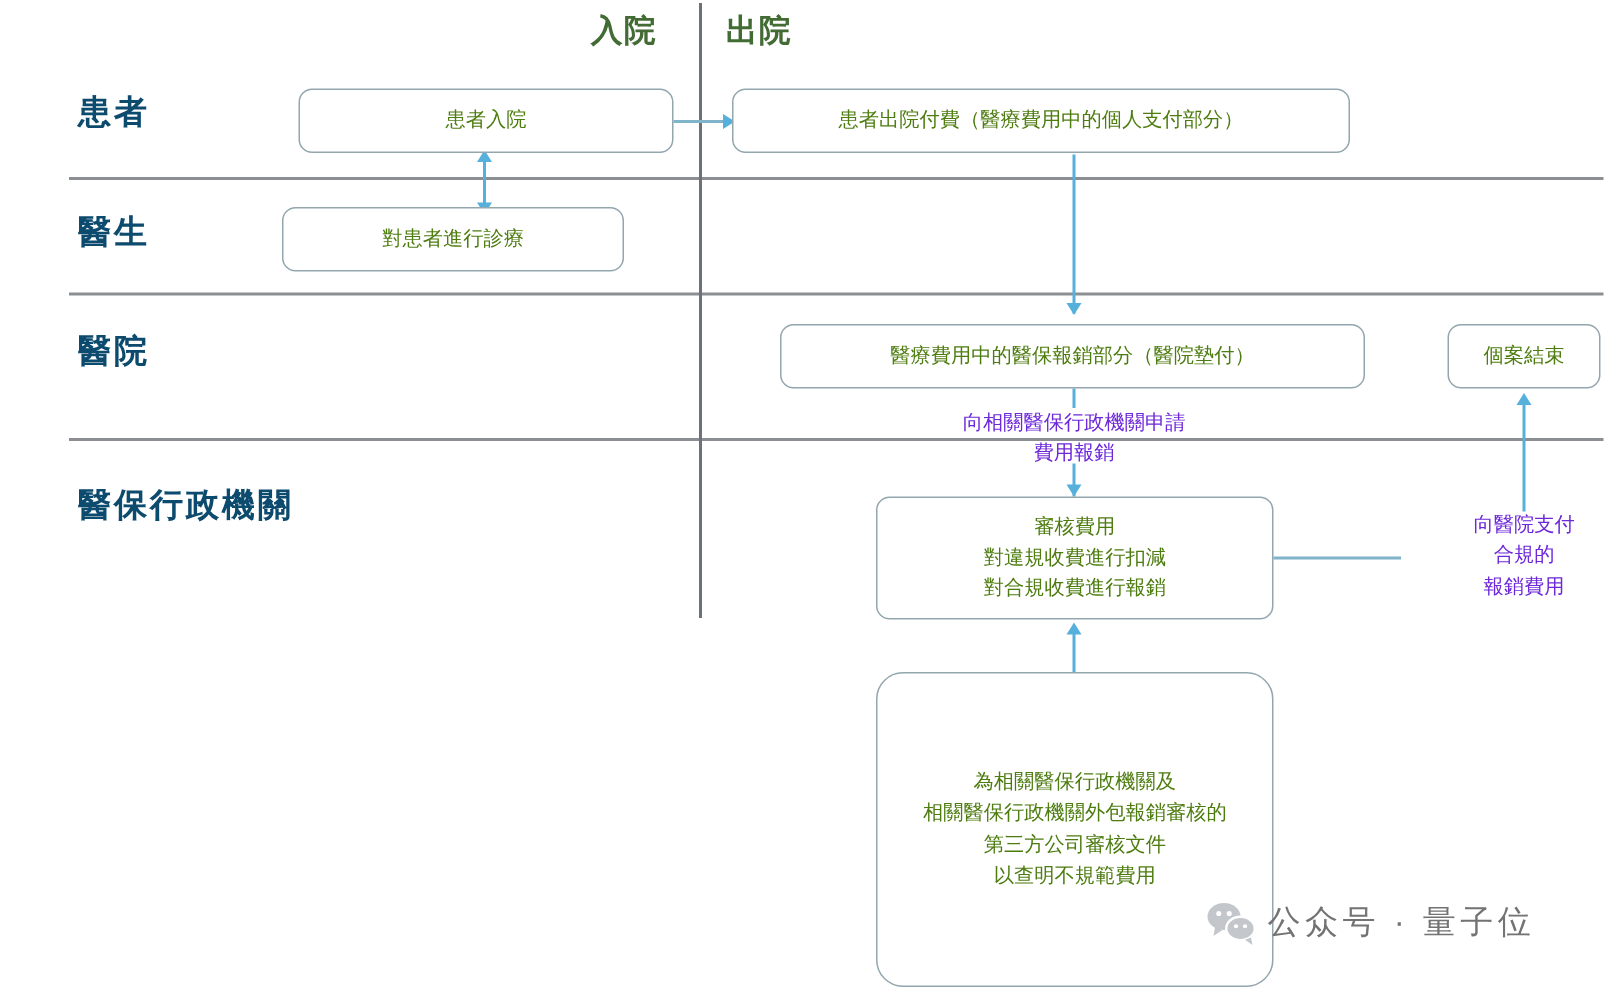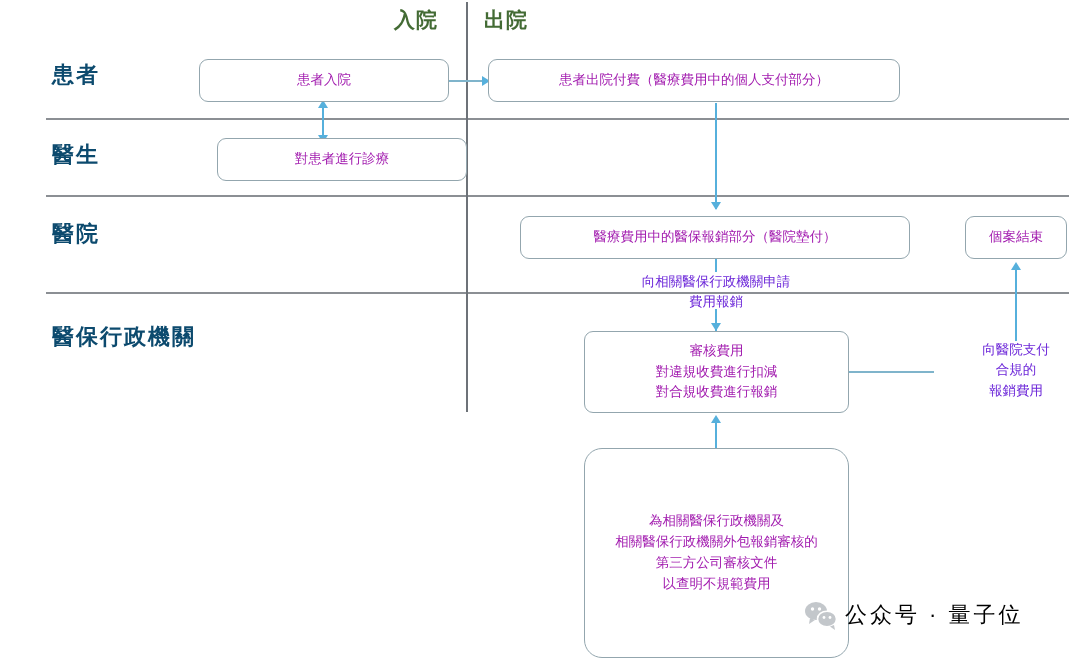--- a/index.html
+++ b/index.html
@@ -58,21 +58,21 @@
     position: absolute;
     box-sizing: border-box;
     border: 1.5px solid #93a6ae;
     border-radius: 9px;
     background: #ffffff;
     display: flex;
     align-items: center;
     justify-content: center;
     text-align: center;
     font-size: 13.5px;
-    color: #a21caf;
+    color: #4d7c0f;
     line-height: 1.55;
     padding: 4px 8px;
   }
   .node.big-radius { border-radius: 18px; }
   .node .title {
     font-weight: bold;
     display: block;
   }
 
   
@@ -115,21 +115,21 @@
     text-align: center;
     white-space: pre-line;
   }
 
   
   #watermark {
     position: absolute;
     display: flex;
     align-items: center;
     gap: 7px;
-    color: #000000;
+    color: #737373;
     font-family: "Liberation Sans", "DejaVu Sans", sans-serif;
     font-size: 22px;
     letter-spacing: 3px;
     user-select: none;
   }
   #watermark svg { display: block; }
 </style>
 </head>
 <body>
 
@@ -168,21 +168,21 @@
 
   <div class="conn-h" style="left:833px; top:371px; width:85px;"></div>
 
   <div class="conn-v" style="left:999px; top:266px; height:75px;"></div>
   <div class="arrow up" style="left:995px; top:262px;"></div>
 
   <div class="node" style="left:183px; top:59px; width:250px; height:43px;">患者入院</div>
 
   <div class="node" style="left:472px; top:59px; width:412px; height:43px;">患者出院付費（醫療費用中的個人支付部分）</div>
 
-  <div class="node" style="left:201px; top:138px; width:250px; height:43px;">對患者進行診療</div>
+  <div class="node" style="left:172px; top:138px; width:228px; height:43px;">對患者進行診療</div>
 
   <div class="node" style="left:504px; top:216px; width:390px; height:43px;">醫療費用中的醫保報銷部分（醫院墊付）</div>
 
   <div class="node" style="left:949px; top:216px; width:102px; height:43px;">個案結束</div>
 
   <div class="node" style="left:568px; top:331px; width:265px; height:82px;">
     <span>
       <span>審核費用</span><br>
       <span>對違規收費進行扣減</span><br>
       <span>對合規收費進行報銷</span>

